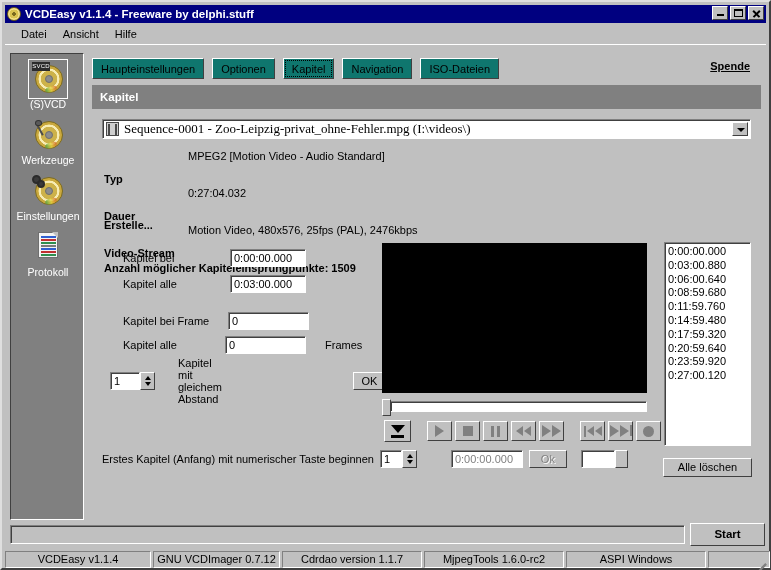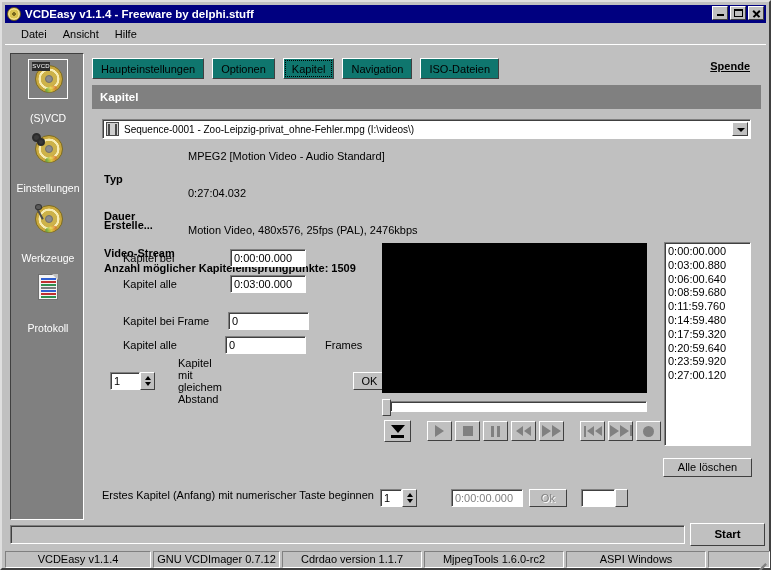--- a/index.html
+++ b/index.html
@@ -27,21 +27,21 @@
   .menubar{position:absolute;left:3px;top:22px;width:761px;height:20px;display:flex;align-items:center;padding-left:8px;box-sizing:border-box;}
   .menubar .mi{padding:2px 8px;font-size:11px;cursor:default;}
   .menu-sep{position:absolute;left:3px;top:42px;width:761px;height:2px;border-top:1px solid #fff;border-bottom:0;}
 
   
   .sidebar{position:absolute;left:8px;top:51px;width:74px;height:467px;background:#808080;
            border-left:1px solid #404040;border-top:1px solid #404040;border-right:1px solid #fff;border-bottom:1px solid #fff;box-sizing:border-box;}
   .sb-item{width:74px;margin-top:8px;display:flex;flex-direction:column;align-items:center;cursor:default;}
   .sb-ico{width:34px;height:34px;position:relative;}
   .sb-sel .sb-ico{outline:1px solid #ffffff;outline-offset:2px;}
-  .sb-lab{color:#fff;font-size:10.5px;margin-top:16px;text-align:center;line-height:12px;}
+  .sb-lab{color:#fff;font-size:10.5px;margin-top:2px;text-align:center;line-height:12px;}
   .cd{position:absolute;left:4px;top:3px;width:28px;height:28px;border-radius:50%;
       background:radial-gradient(circle at 50% 50%, #8d7a28 0 13%, #efe097 15% 18%, #cdb24a 20% 44%, #f7ecb4 46% 56%, #caa93e 58% 76%, #9d8526 78% 100%);
       border:1px solid #7d6b1f;box-sizing:border-box;}
   .cd:after{content:"";position:absolute;left:50%;top:50%;width:8px;height:8px;margin:-4px 0 0 -4px;border-radius:50%;background:#8c8c8c;border:1px solid #6d6d6d;box-sizing:border-box;}
   .cd-rb{position:absolute;left:9px;top:20px;width:12px;height:6px;border-radius:50%;
       background:linear-gradient(90deg,#3aa04a,#e2d23c,#d45a2a);opacity:.75;transform:rotate(-18deg);}
   .svcd-tag{position:absolute;left:1px;top:0px;width:18px;height:9px;background:#2b2b2b;color:#fff;font-size:6px;line-height:9px;text-align:center;letter-spacing:.2px;font-family:"Liberation Sans",sans-serif;}
   .tool{position:absolute;left:1px;top:1px;width:16px;height:16px;}
   .tool .hdl{position:absolute;left:7px;top:5px;width:2px;height:12px;background:#4b4b4b;transform:rotate(-28deg);}
   .tool .hd{position:absolute;left:3px;top:1px;width:7px;height:6px;border-radius:50% 50% 40% 40%;background:#5a5a5a;border:1px solid #343434;box-sizing:border-box;}
@@ -63,21 +63,21 @@
   .panel-head{position:absolute;left:90px;top:83px;width:669px;height:24px;background:#808080;color:#fff;font-weight:bold;font-size:11.5px;
               display:flex;align-items:center;padding-left:8px;box-sizing:border-box;}
   .content{position:absolute;left:90px;top:107px;width:669px;height:382px;}
 
   .combo{position:absolute;left:10px;top:10px;width:649px;height:20px;background:#fff;
          border-left:1px solid #808080;border-top:1px solid #808080;border-right:1px solid #fff;border-bottom:1px solid #fff;
          box-shadow:inset 1px 1px 0 #404040;box-sizing:border-box;display:flex;align-items:center;}
   .combo .filmico{width:13px;height:14px;margin-left:3px;margin-right:5px;background:#cfcfcf;border:1px solid #4a4a4a;box-sizing:border-box;position:relative;flex:none;}
   .combo .filmico:before,.combo .filmico:after{content:"";position:absolute;top:1px;width:2px;height:12px;background:#4a4a4a;}
   .combo .filmico:before{left:1px;} .combo .filmico:after{right:1px;}
-  .combo .ctxt{font-size:10px;white-space:nowrap;}
+  .combo .ctxt{font-size:13px;white-space:nowrap;font-family:Liberation Serif, serif;}
   .combo .carrow{position:absolute;right:2px;top:2px;width:16px;height:14px;background:#c0c0c0;
      border-left:1px solid #fff;border-top:1px solid #fff;border-right:1px solid #404040;border-bottom:1px solid #404040;box-sizing:border-box;}
   .combo .carrow:after{content:"";position:absolute;left:4px;top:5px;border-width:4px 4px 0 4px;border-style:solid;border-color:#000 transparent transparent transparent;}
 
   .info{position:absolute;left:12px;top:40px;font-size:11px;line-height:14px;}
   .info .row{display:flex;}
   .info .k{font-weight:bold;width:84px;flex:none;margin-top:23px;}
   .info .one{font-weight:bold;margin-top:1px;}
   .erstelle{position:absolute;left:12px;top:110px;font-weight:bold;font-size:11px;}
 
@@ -121,21 +121,21 @@
   .eject i.t{width:13px;height:3px;background:#000;display:block;}
   .eject i.a{width:0;height:0;border-style:solid;border-width:0 7px 8px 7px;border-color:transparent transparent #000 transparent;display:block;transform:rotate(180deg);}
 
   
   .list{position:absolute;left:572px;top:133px;width:87px;height:204px;background:#fff;
         border-left:1px solid #808080;border-top:1px solid #808080;border-right:1px solid #fff;border-bottom:1px solid #fff;box-shadow:inset 1px 1px 0 #404040;box-sizing:border-box;
         padding:2px 0 0 3px;overflow:hidden;}
   .list div{font-size:11px;line-height:13.8px;white-space:nowrap;}
   .alle{position:absolute;left:571px;top:349px;width:89px;height:19px;line-height:17px;}
 
-  .lastrow{position:absolute;left:10px;top:339px;width:649px;height:22px;display:flex;align-items:flex-start;margin-top:41px;}
+  .lastrow{position:absolute;left:10px;top:339px;width:649px;height:22px;display:flex;align-items:center;}
   .lastrow .lbl{font-size:11px;}
 
   
   .progress{position:absolute;left:8px;top:523px;width:675px;height:19px;background:#c0c0c0;
      border-left:1px solid #808080;border-top:1px solid #808080;border-right:1px solid #fff;border-bottom:1px solid #fff;box-shadow:inset 1px 1px 0 #404040;box-sizing:border-box;}
   .startbtn{position:absolute;left:688px;top:521px;width:75px;height:23px;font-weight:bold;font-size:11.5px;line-height:21px;}
   .statusbar{position:absolute;left:3px;top:548px;width:765px;height:19px;display:flex;gap:2px;align-items:center;}
   .sp{height:17px;line-height:15px;text-align:center;font-size:11px;
       border-left:1px solid #808080;border-top:1px solid #808080;border-right:1px solid #fff;border-bottom:1px solid #fff;box-sizing:border-box;}
   .grip{position:absolute;right:3px;bottom:3px;width:13px;height:13px;}
@@ -178,38 +178,38 @@
           </div>
         <div class="svcd-tag">SVCD</div>
       </div>
       <div class="sb-lab">(S)VCD</div>
     </div>
     <div class="sb-item">
       <div class="sb-ico">
         <div class="cd">
             <div class="cd-rb"></div>
           </div>
-        <div class="gear">
-            <b class="g1"></b>
-            <b class="g2"></b>
+        <div class="tool">
+            <span class="hdl"></span>
+            <span class="hd"></span>
           </div>
       </div>
-      <div class="sb-lab">Einstellungen</div>
+      <div class="sb-lab">Werkzeuge</div>
     </div>
     <div class="sb-item">
       <div class="sb-ico">
         <div class="cd">
             <div class="cd-rb"></div>
           </div>
-        <div class="tool">
-            <span class="hdl"></span>
-            <span class="hd"></span>
+        <div class="gear">
+            <b class="g1"></b>
+            <b class="g2"></b>
           </div>
       </div>
-      <div class="sb-lab">Werkzeuge</div>
+      <div class="sb-lab">Einstellungen</div>
     </div>
     <div class="sb-item">
       <div class="sb-ico">
         <div class="doc">
           <span class="ln b1" style="top:3px"></span>
             <span class="ln b2" style="top:6px"></span>
           <span class="ln b3" style="top:9px"></span>
             <span class="ln b4" style="top:12px"></span>
           <span class="ln b1" style="top:15px"></span>
             <span class="ln b2" style="top:18px"></span>

